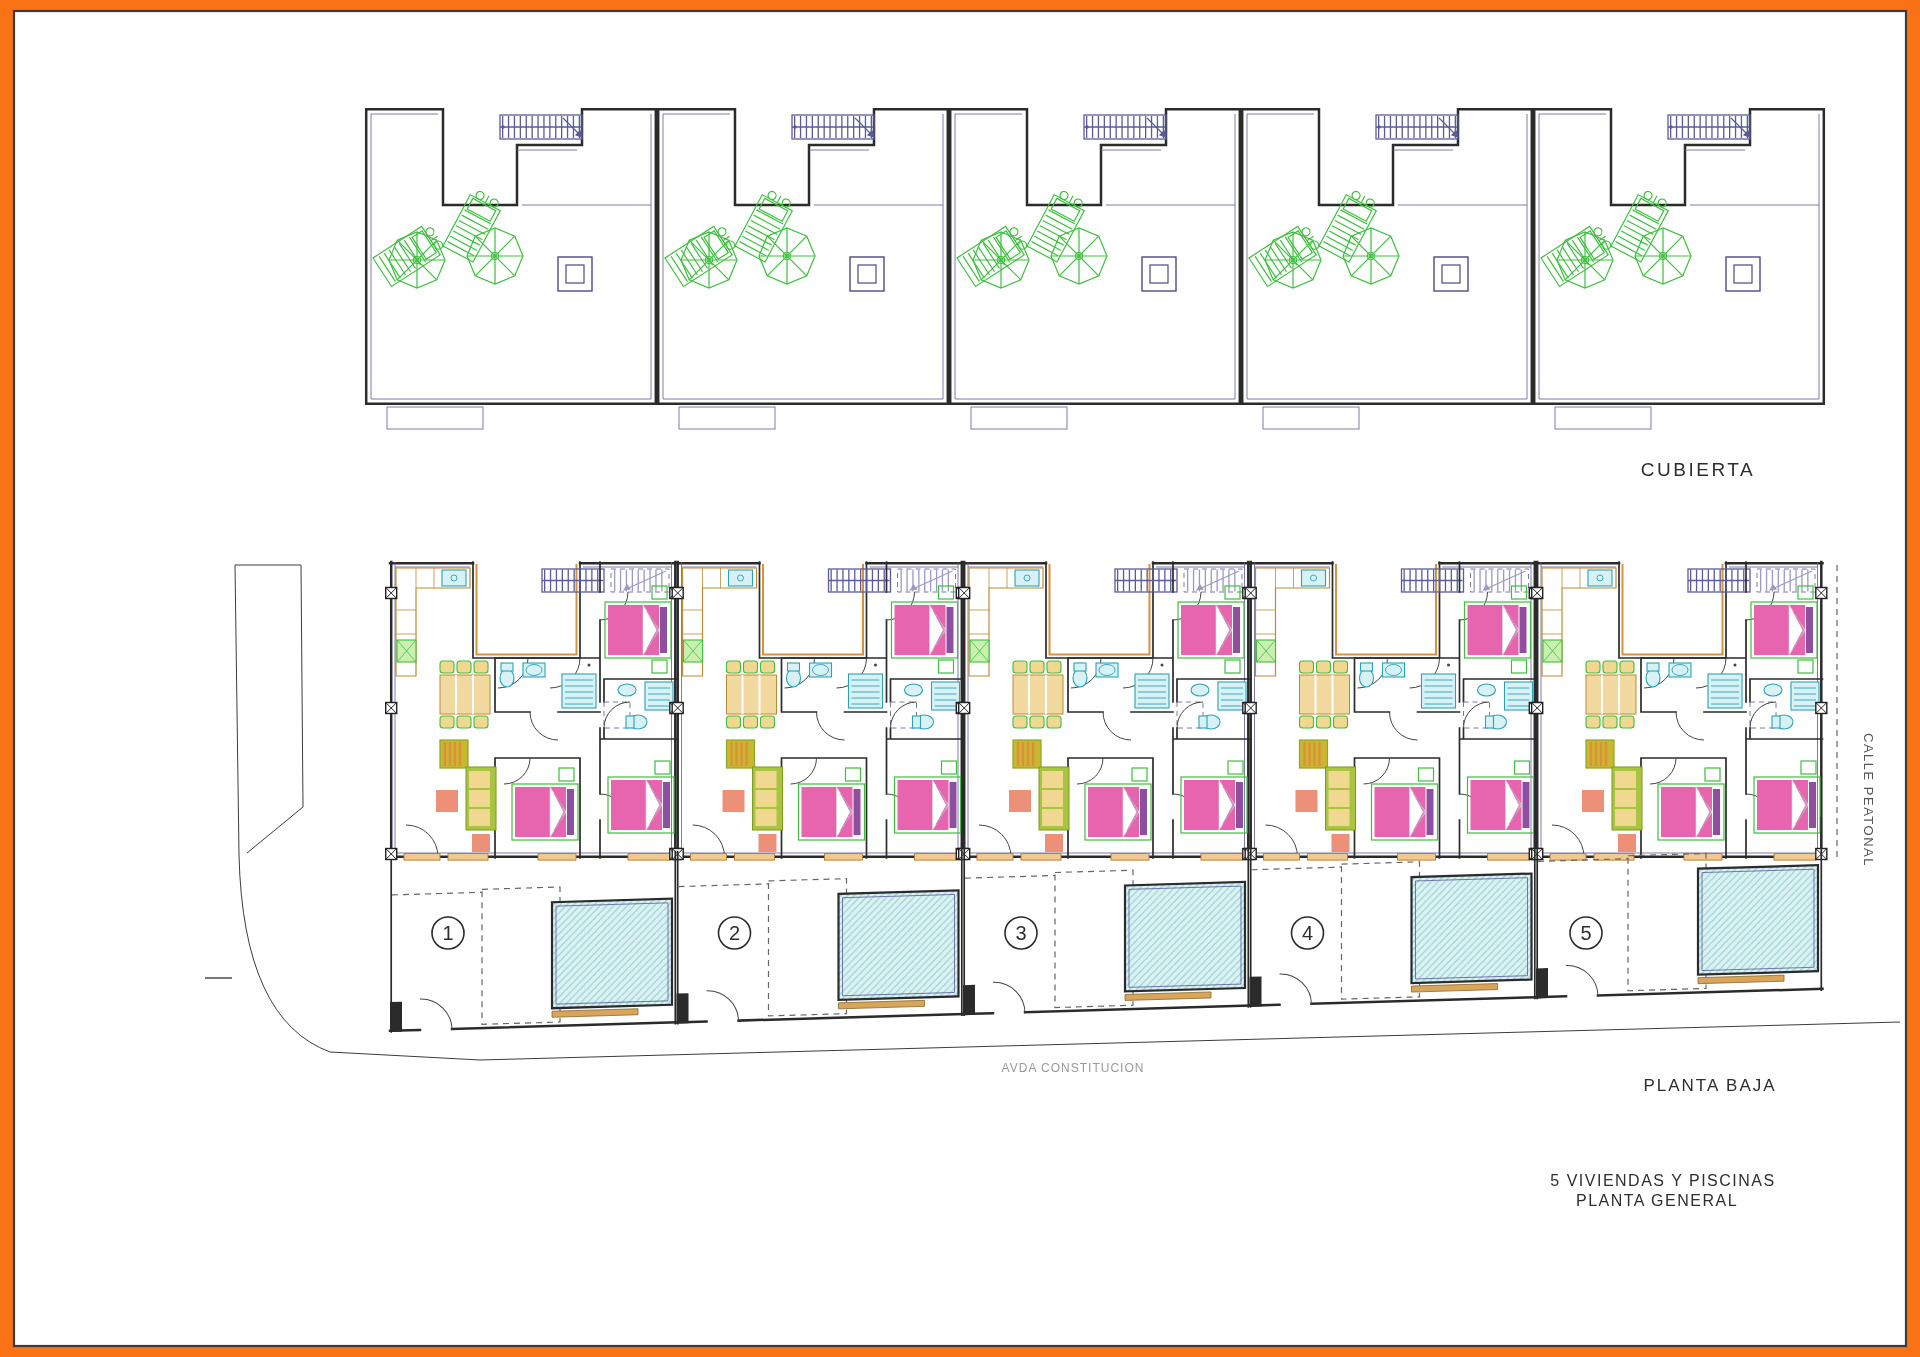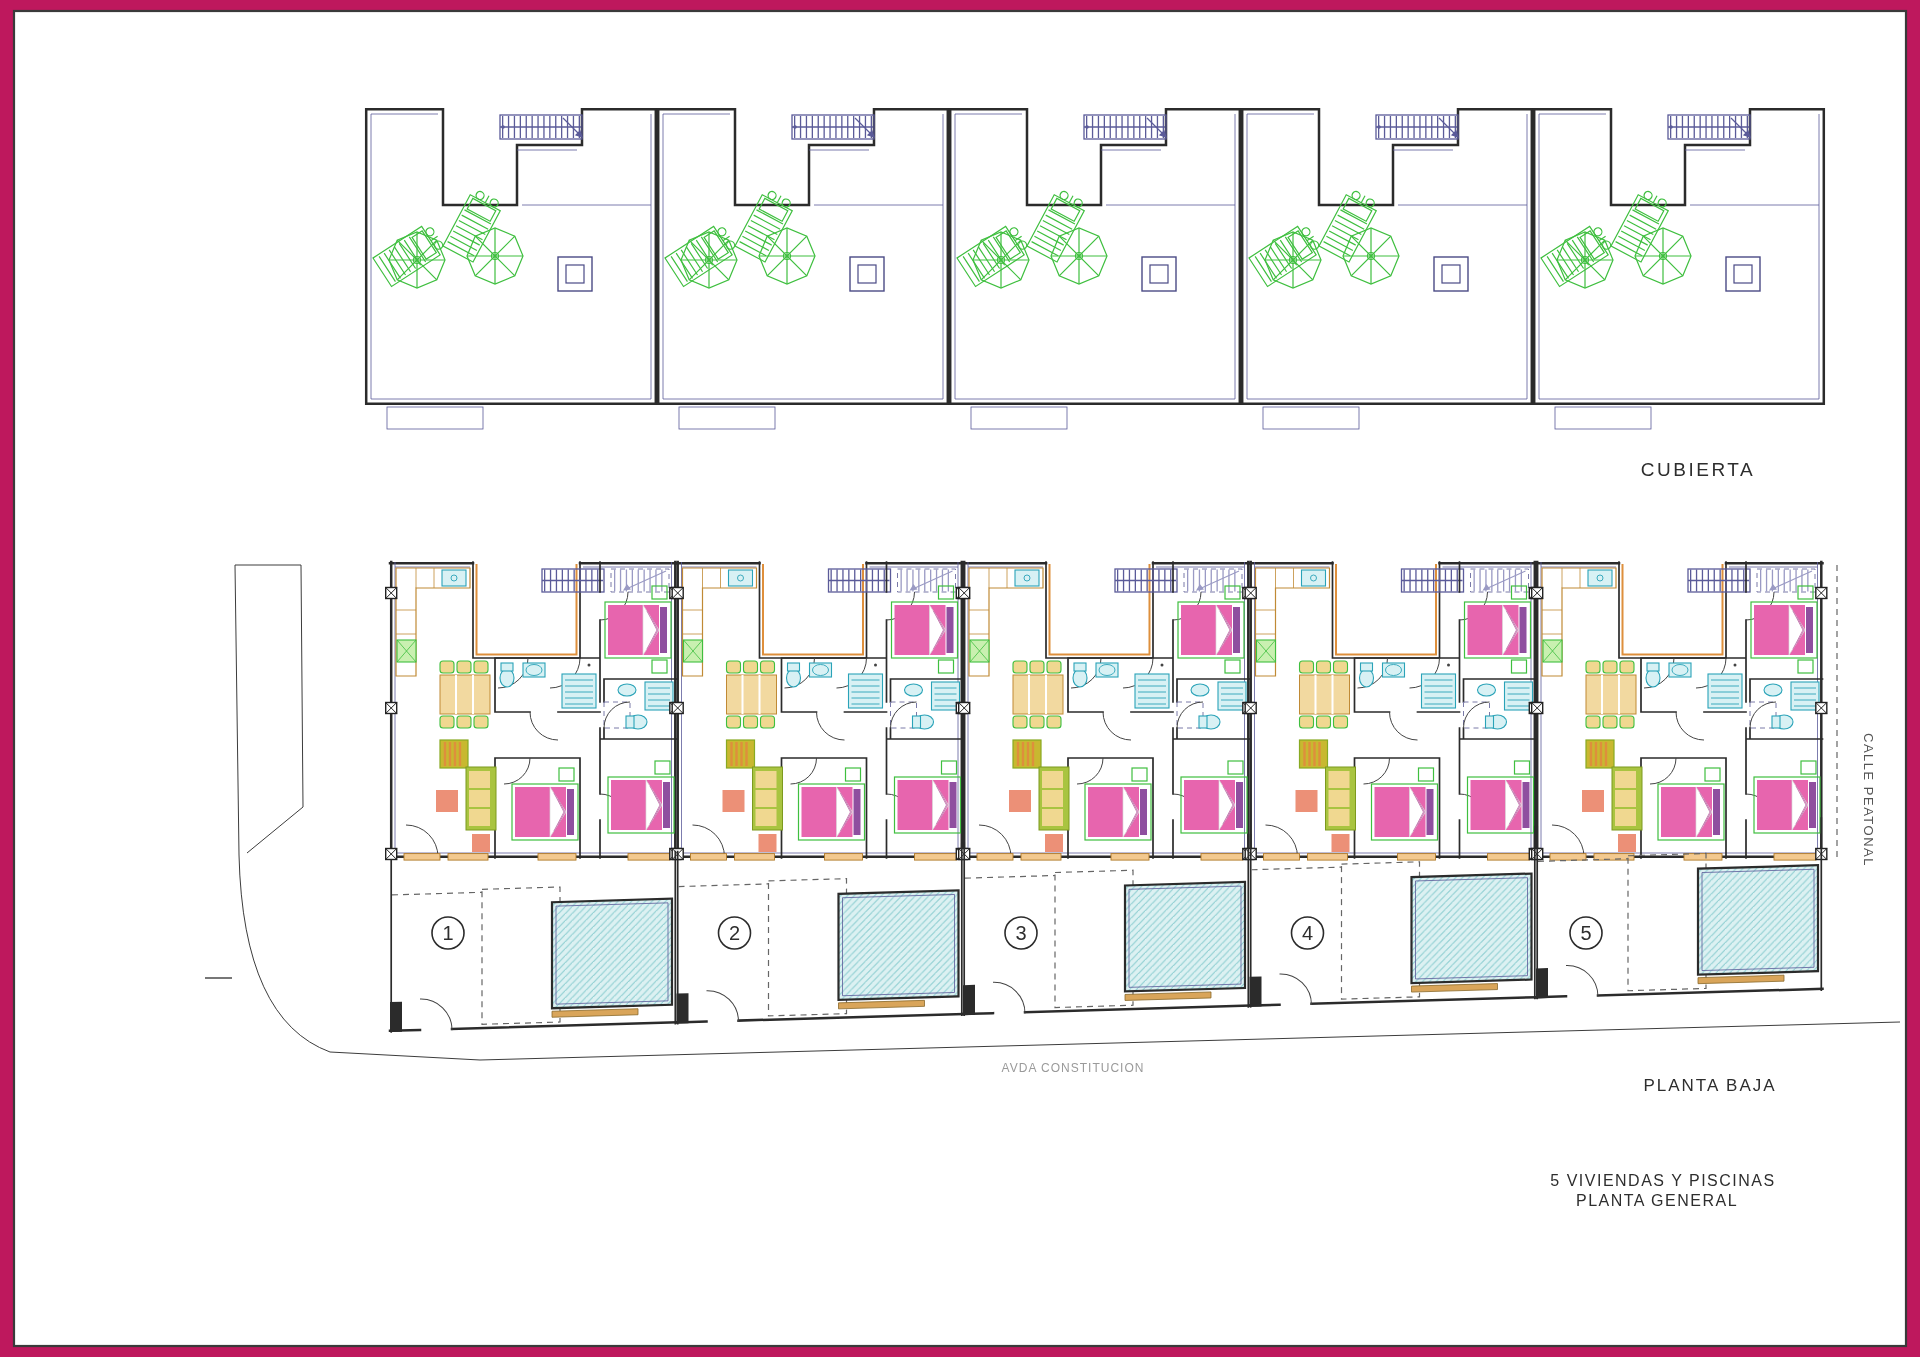--- a/index.html
+++ b/index.html
@@ -3,21 +3,21 @@
 <meta charset="utf-8">
 <style>
   :root{
     --walls:#2b2b2b; --blue:#5b5b99; --blueL:#9a9ac4; --grn:#3fbf3f;
     --pink:#e765ae; --purple:#8f4f9f; --bedgrn:#7cc45c; --tan:#f2d9a0;
     --orange:#de8f3c; --salmon:#ec9077; --cyan:#2aa3b8; --cyanfill:#d8f1f4;
     --poolfill:#dcf1f2; --poolhatch:#8fcfd2; --sofagrn:#a9c440; --cush:#f0d890;
     --hob:#c9f0b0; --ink:#2e2e2e; --grey:#9a9a9a;
   }
   html,body{margin:0;padding:0;background:#fff;}
-  .page{width:1920px;height:1357px;position:relative;background:#be185d;}
+  .page{width:1920px;height:1357px;position:relative;background:#f97316;}
   svg{display:block;}
   text{font-family:"Liberation Sans",sans-serif;fill:var(--ink);}
   .lbl{font-size:19px;letter-spacing:2.5px;}
   .lbl2{font-size:17px;letter-spacing:2px;}
   .ttl{font-size:16px;letter-spacing:1.5px;}
   .street{font-size:13px;letter-spacing:1.5px;fill:#555;}
   .faded{font-size:12px;letter-spacing:1px;fill:var(--grey);}
   .num{font-size:20px;letter-spacing:0;}
   .w{stroke:var(--walls);stroke-width:2.5;fill:none;stroke-linecap:square;}
   .w2{stroke:var(--walls);stroke-width:1.7;fill:none;stroke-linecap:square;}

